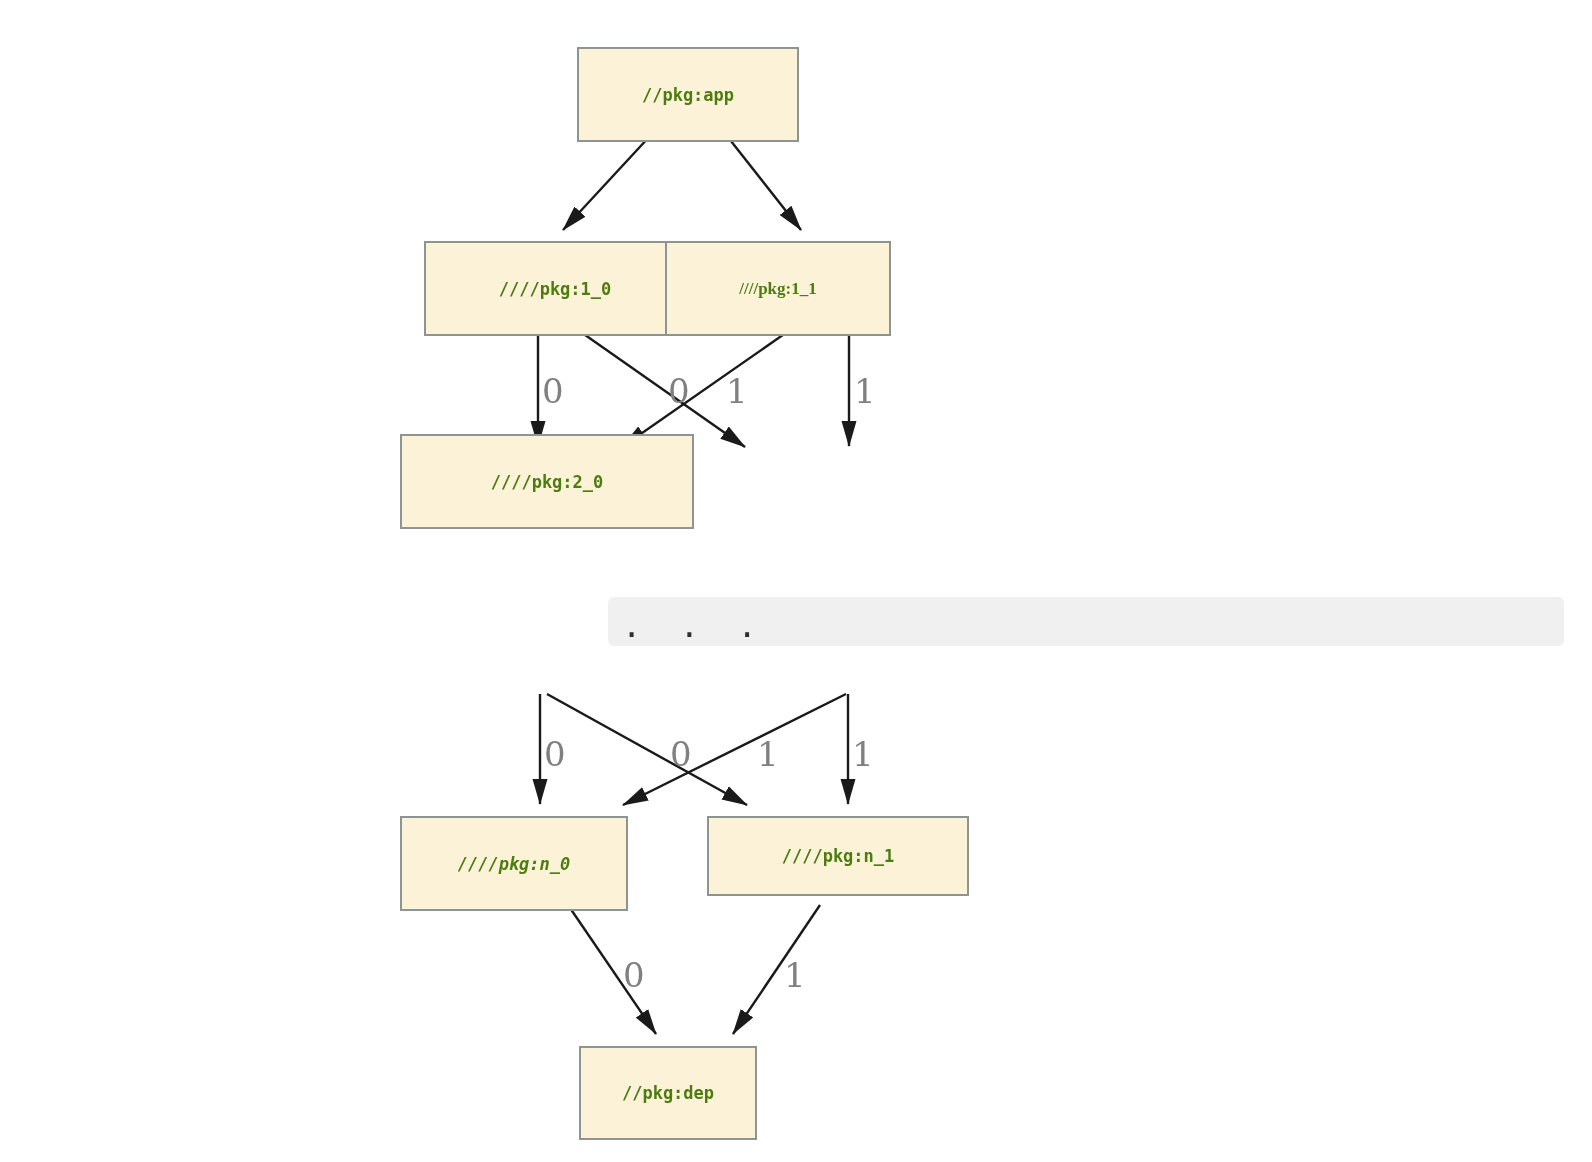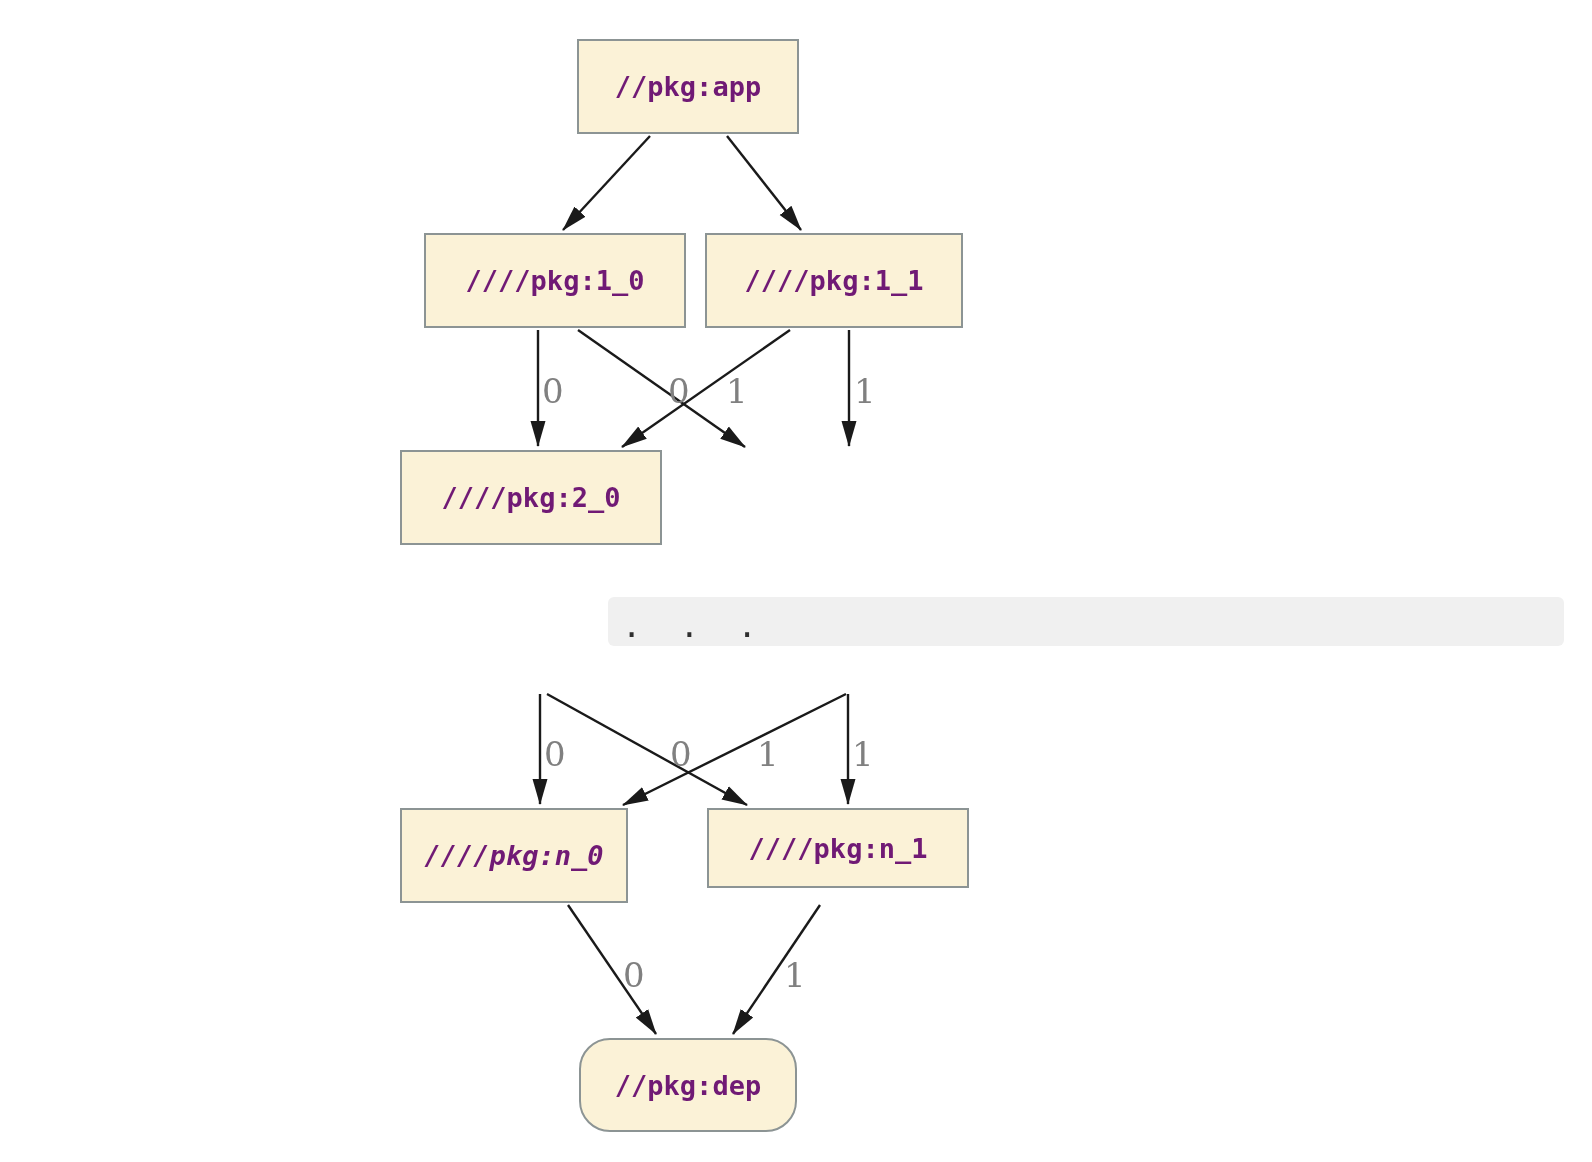--- a/index.html
+++ b/index.html
@@ -25,32 +25,33 @@
   .node{
     position:absolute;
     box-sizing:border-box;
     background:var(--node-fill,#FBF2D7);
     border:2.5px solid var(--node-border,#8C9494);
     display:flex;
     align-items:center;
     justify-content:center;
     font-family:"DejaVu Sans Mono","Liberation Mono",monospace;
     font-weight:bold;
-    font-size:27px;
-    color:#701a75;
+    font-size:17px;
+    color:#4d7c0f;
     white-space:pre;
+    margin-top:8px;
   }
   #node-app {left:577px;top:39px;  width:222px;height:95px;}
   #node-1_0 {left:424px;top:233px; width:262px;height:95px;}
-  #node-1_1 {left:705px;top:233px; width:258px;height:95px;}
-  #node-2_0 {left:400px;top:450px; width:262px;height:95px;}
+  #node-1_1 {left:665px;top:233px; width:226px;height:95px;font-family:Liberation Serif, serif;}
+  #node-2_0 {left:400px;top:426px; width:294px;height:95px;}
   #node-2_1 {left:707px;top:450px; width:262px;height:95px;}
   #node-n_0 {left:400px;top:808px; width:228px;height:95px;font-style:italic;}
   #node-n_1 {left:707px;top:808px; width:262px;height:80px;}
-  #node-dep {left:579px;top:1038px;width:218px;height:94px;border-radius:31px;}
+  #node-dep {left:579px;top:1038px;width:178px;height:94px;}
   .elabel{
     position:absolute;
     font-family:"DejaVu Serif","Liberation Serif",serif;
     font-size:34px;
     line-height:1;
     color:var(--edge-label,#808080);
   }
   .ellipsis-band{
     position:absolute;
     left:608px;top:597px;

